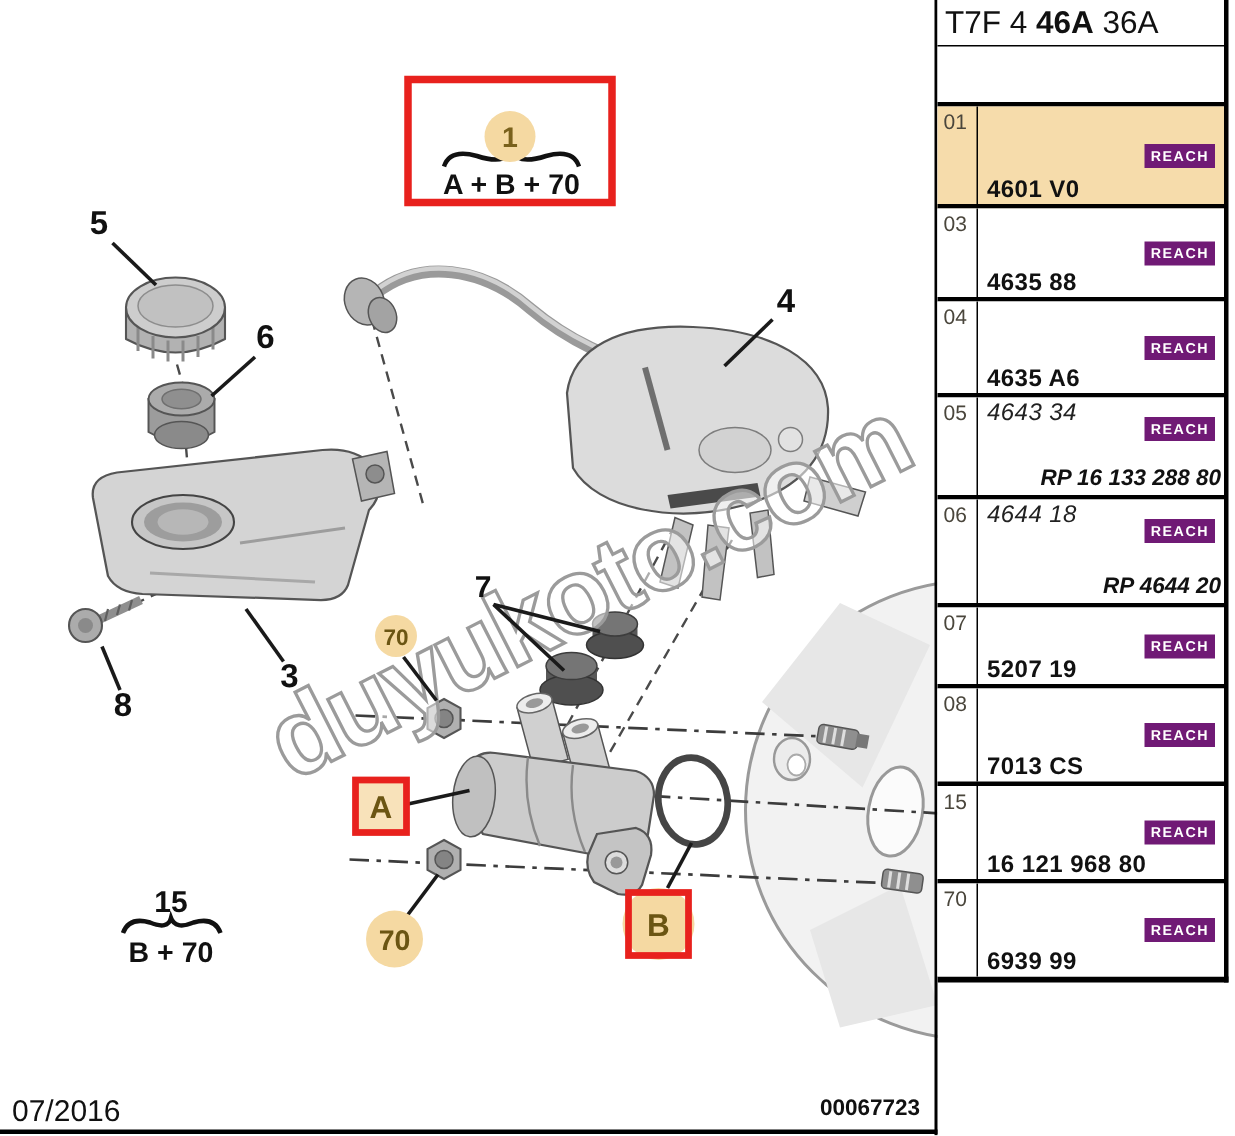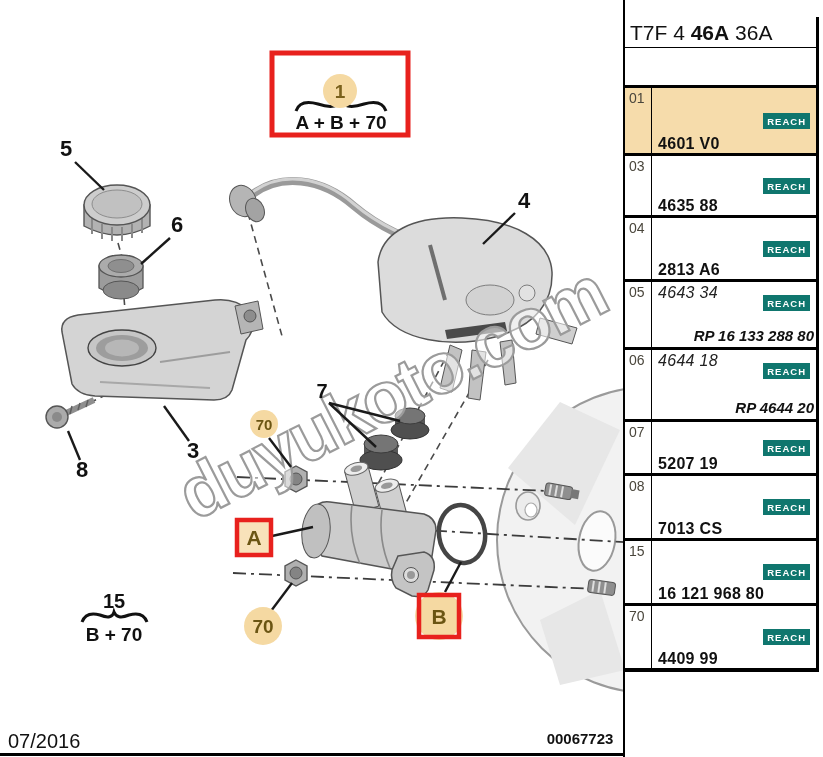--- a/index.html
+++ b/index.html
@@ -6,37 +6,37 @@
   #stage{position:relative;width:823px;height:757px;background:#fff;overflow:hidden;
          font-family:"Liberation Sans",sans-serif;color:#111;}
   
   #diagram-panel{position:absolute;left:0;top:0;width:625px;height:757px;}
   #bottom-line{position:absolute;left:0;top:753px;width:625px;height:3px;background:#000;}
   #footer-date{position:absolute;left:8px;top:730px;font-size:20px;font-weight:normal;}
   #footer-doc{position:absolute;left:540px;top:730px;width:80px;text-align:center;font-size:15px;font-weight:bold;}
   
   #divider{position:absolute;left:623px;top:0;width:2px;height:757px;background:#000;}
   
-  #parts-table{position:absolute;left:625px;top:17px;width:194px;box-sizing:border-box;
+  #parts-table{position:absolute;left:625px;top:0;width:194px;box-sizing:border-box;
                border-right:3px solid #000;border-bottom:4px solid #000;background:#fff;}
   #table-header{height:31px;border-bottom:1px solid #000;font-size:21px;padding:4px 0 0 5px;
                 box-sizing:border-box;white-space:nowrap;}
   #table-header b{font-weight:bold;}
   #gap-row{height:40px;border-bottom:3px solid #000;box-sizing:border-box;}
   .t-row{display:flex;border-bottom:3px solid #000;box-sizing:border-box;background:#fff;}
   .t-row:last-child{border-bottom:none;}
   .t-row.highlight{background:#f6dcab;}
   .num{width:27px;border-right:1px solid #000;box-sizing:border-box;
        font-size:14px;color:#4a463c;padding:2px 0 0 4px;}
   .cell{flex:1;position:relative;}
   .simple .cell{display:flex;align-items:flex-end;}
   .part{margin-left:6px;font-weight:bold;font-size:16px;letter-spacing:0.3px;}
   .part.it{font-weight:normal;font-style:italic;color:#222;}
   .badge{position:absolute;right:6px;top:50%;transform:translateY(-50%);
-         background:#0f766e;color:#fff;font-size:9.5px;font-weight:bold;
+         background:#701a75;color:#fff;font-size:9.5px;font-weight:bold;
          letter-spacing:1px;padding:3px 4px 2px 4px;cursor:pointer;}
   .rp-row .cell{padding-top:2px;box-sizing:border-box;}
   .rp-row .badge{top:13px;transform:none;}
   .rp{position:absolute;right:2px;bottom:3px;font-weight:bold;font-style:italic;font-size:15px;white-space:nowrap;}
   .h68{height:68px}.h62{height:62px}.h64{height:64px}.h72{height:72px}.h54{height:54px}.h65{height:65px}
   svg text{font-family:"Liberation Sans",sans-serif;}
 </style>
 </head>
 <body>
 
@@ -260,21 +260,21 @@
       <div class="num">03</div>
       <div class="cell">
         <span class="part">4635 88</span>
         <span class="badge">REACH</span>
       </div>
     </div>
 
     <div class="t-row simple h64">
       <div class="num">04</div>
       <div class="cell">
-        <span class="part">2813 A6</span>
+        <span class="part">4635 A6</span>
         <span class="badge">REACH</span>
       </div>
     </div>
 
     <div class="t-row rp-row h68">
       <div class="num">05</div>
       <div class="cell">
         <span class="part it">4643 34</span>
         <span class="badge">REACH</span>
         <span class="rp">RP 16 133 288 80</span>
@@ -310,19 +310,19 @@
       <div class="num">15</div>
       <div class="cell">
         <span class="part">16 121 968 80</span>
         <span class="badge">REACH</span>
       </div>
     </div>
 
     <div class="t-row simple h62">
       <div class="num">70</div>
       <div class="cell">
-        <span class="part">4409 99</span>
+        <span class="part">6939 99</span>
         <span class="badge">REACH</span>
       </div>
     </div>
   </div>
 
 </div>
 
 </body></html>

